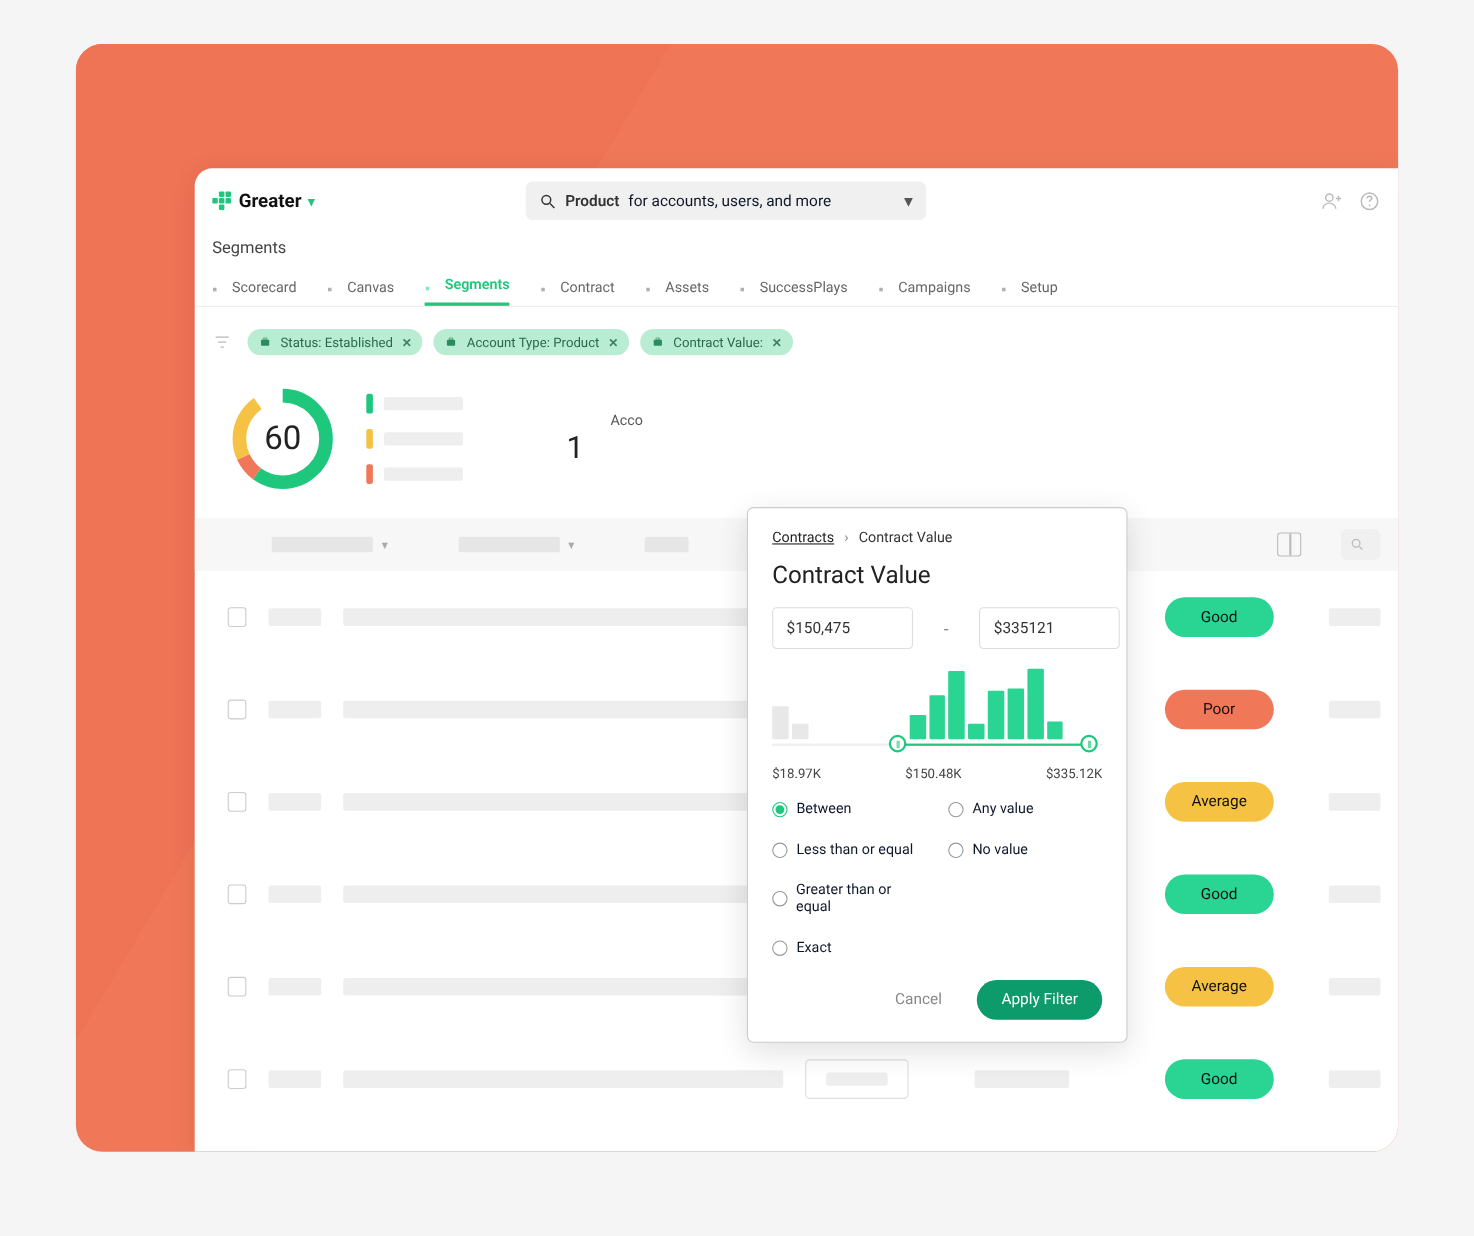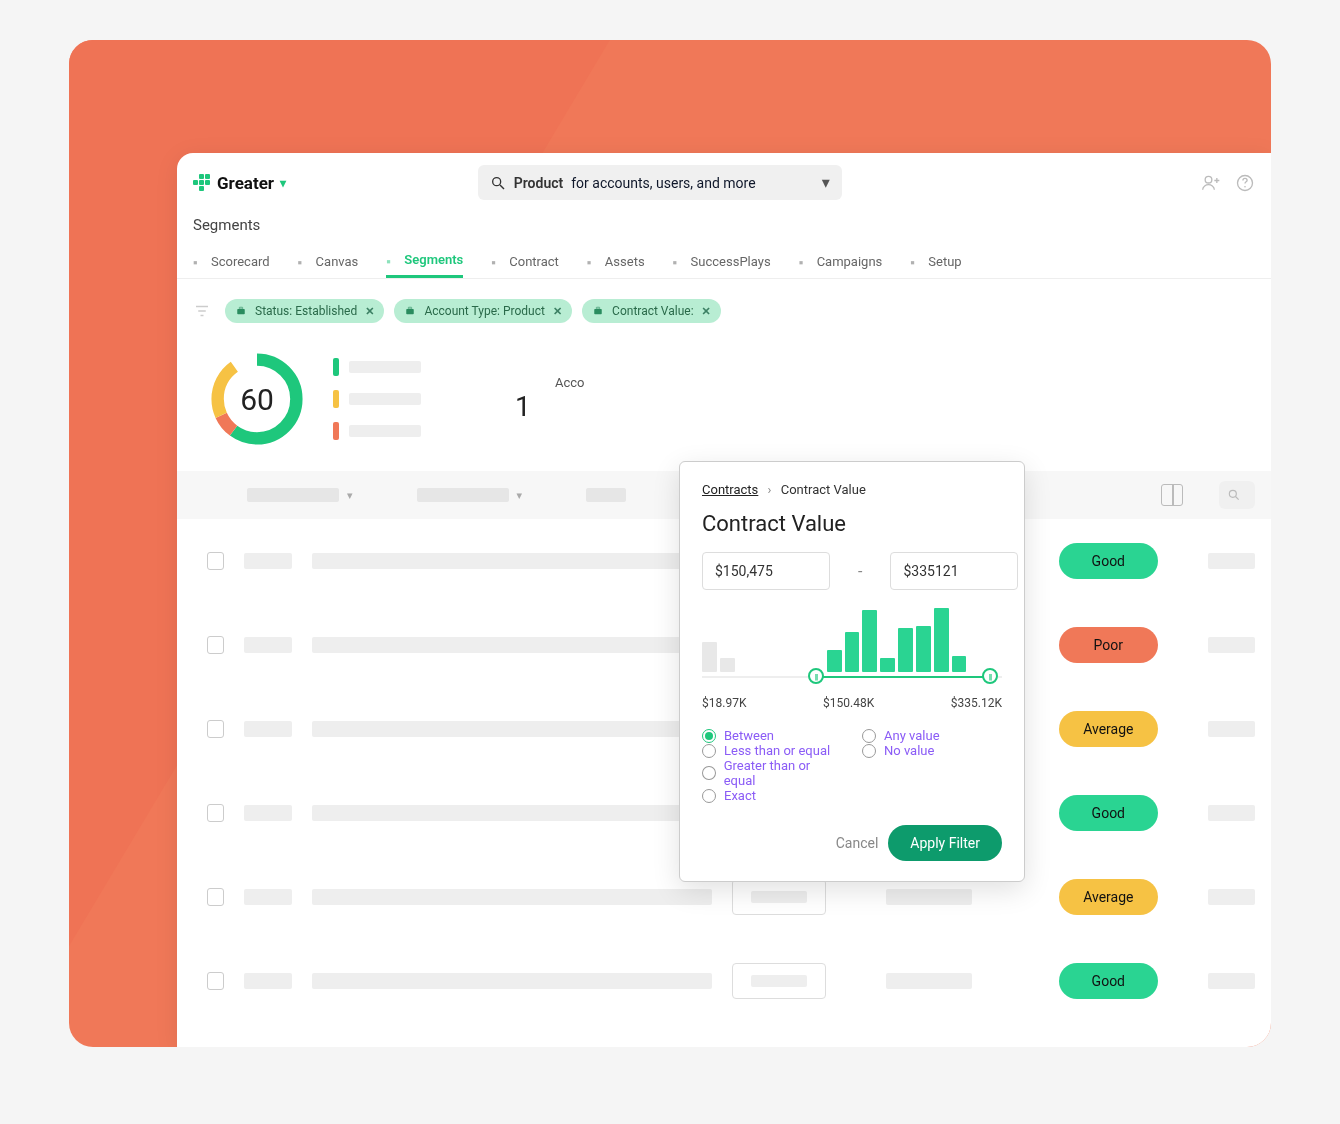--- a/index.html
+++ b/index.html
@@ -82,26 +82,26 @@
 .range-inputs input { width: 128px; padding: 10px 12px; border: 1px solid #ddd; border-radius: 4px; font-size: 14px; color: #333; }
 .range-sep { color: #888; }
 .histo { position: relative; height: 80px; margin: 18px 0 6px; }
 .histo-bars { display: flex; align-items: flex-end; gap: 3px; height: 64px; }
 .histo-bars .bar { flex: 1; background: #e8e8e8; border-radius: 1px; }
 .histo-bars .bar.sel { background: #2ad492; }
 .histo-track { position: relative; height: 2px; background: #eee; margin-top: 4px; }
 .histo-track .active { position: absolute; height: 2px; background: #1ec77c; }
 .handle { position: absolute; top: -8px; width: 16px; height: 16px; background: #fff; border: 2px solid #1ec77c; border-radius: 50%; display:flex; align-items:center; justify-content:center; font-size:8px; color:#1ec77c; letter-spacing:-1px; }
 .histo-labels { display: flex; justify-content: space-between; font-size: 12px; color: #444; margin-top: 8px; }
-.radios { display: grid; grid-template-columns: 1fr 1fr; gap: 0 20px; margin-top: 18px; font-size: 13px; color: #8b5cf6; }
+.radios { display: grid; grid-template-columns: 1fr 1fr; gap: 22px 20px; margin-top: 18px; font-size: 13px; color: #0f172a; }
 .radio { display: flex; align-items: center; gap: 8px; }
 .rdot { width: 14px; height: 14px; border: 1.5px solid #999; border-radius: 50%; display: inline-flex; align-items:center; justify-content:center; }
 .rdot.sel { border-color: #1ec77c; }
 .rdot.sel:after { content:''; width:8px; height:8px; background:#1ec77c; border-radius:50%; }
-.pop-actions { display: flex; justify-content: flex-end; gap: 10px; margin-top: 22px; align-items: center; }
+.pop-actions { display: flex; justify-content: flex-end; gap: 32px; margin-top: 22px; align-items: center; }
 .btn-cancel { color: #888; font-size: 14px; cursor: pointer; }
 .btn-apply { background: #0d9b6c; color: #fff; border: none; padding: 10px 22px; border-radius: 20px; font-size: 14px; cursor: pointer; }
 
 svg.ico-briefcase { fill: #2a8c5f; }
 </style>
 </head>
 <body>
 
 <div class="outer-frame">
   <div class="outer-shape"></div>

